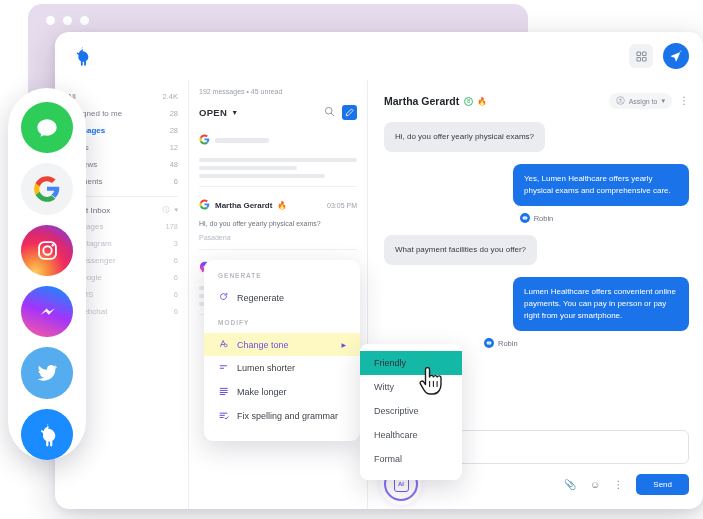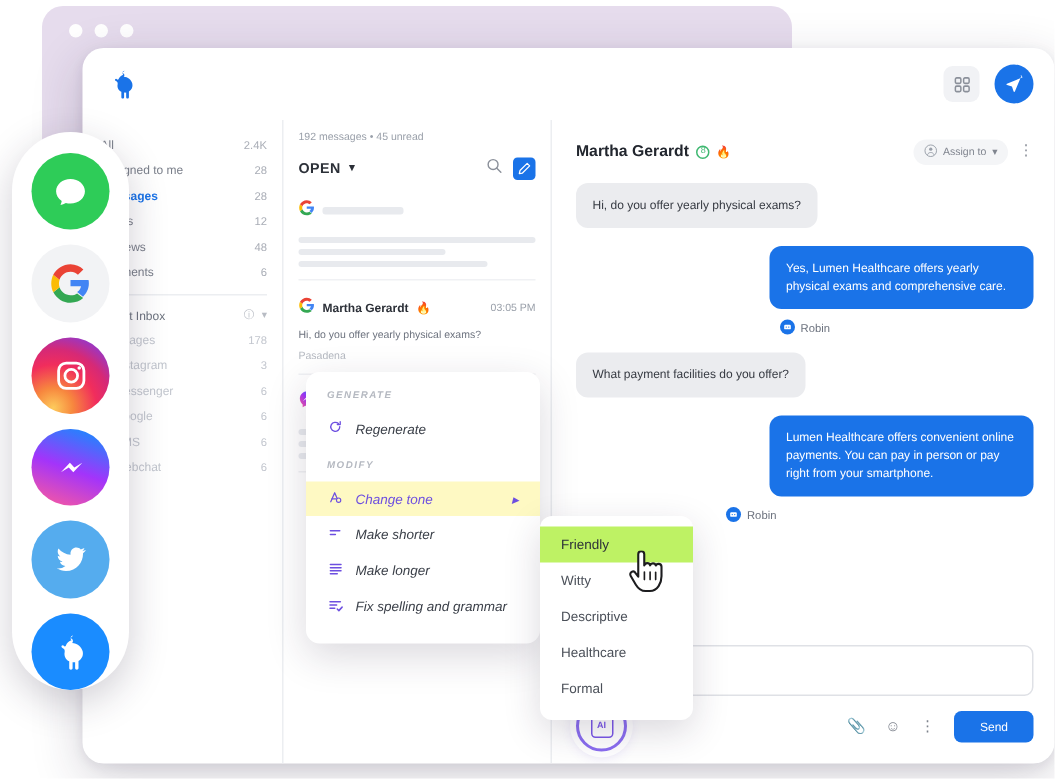--- a/index.html
+++ b/index.html
@@ -161,25 +161,24 @@
     background: #ffffff; border-radius: 39px;
     box-shadow: 0 8px 26px rgba(40,30,60,.22);
     display: flex; flex-direction: column; align-items: center;
     padding-top: 14px; gap: 10px;
   }
   .social { width: 52px; height: 52px; border-radius: 50%;
     display: flex; align-items: center; justify-content: center; }
 
   
   .ai-menu {
-    position: absolute; left: 204px; top: 248px;
+    position: absolute; left: 204px; top: 260px;
     width: 156px; background: #ffffff; border-radius: 9px;
     box-shadow: 0 8px 26px rgba(40,30,60,.17);
     padding: 12px 0 12px;
-    font-style: italic;
   }
   .menu-label {
     font-size: 6.5px; letter-spacing: 1px; color: #b5b9c1;
     padding: 0 14px 7px; font-weight: bold;
   }
   .menu-item {
     display: flex; align-items: center; gap: 8px;
     padding: 6px 14px; font-size: 9px; color: #3a3f48;
   }
   .menu-item.accent { color: #6d4fe0; }
@@ -188,21 +187,21 @@
   .menu-item .arrow { margin-left: auto; font-size: 6px; color: #6d4fe0; }
   .menu-gap { height: 10px; }
 
   .tone-menu {
     position: absolute; left: 360px; top: 344px;
     width: 102px; background: #ffffff; border-radius: 8px;
     box-shadow: 0 8px 24px rgba(40,30,60,.17);
     padding: 7px 0 9px;
   }
   .tone-item { padding: 7px 14px; font-size: 9px; color: #4b5059; }
-  .tone-item.sel { background: #bef264; color: #2c3038; }
+  .tone-item.sel { background: #14b8a6; color: #2c3038; }
 
   .cursor { position: absolute; left: 418px; top: 367px; width: 26px; height: 30px; }
 </style>
 </head>
 <body>
 
 <div id="root">
 
   <div class="back-window">
     <div class="dots">
@@ -532,21 +531,21 @@
       <span class="arrow">▶</span>
     </div>
 
     <div class="menu-item">
       <span class="mi">
         <svg width="10" height="10" viewBox="0 0 12 12" aria-hidden="true">
           <line x1="1.5" y1="4.5" x2="9" y2="4.5" stroke="#6d4fe0" stroke-width="1.2" stroke-linecap="round"></line>
           <line x1="1.5" y1="7.5" x2="5.5" y2="7.5" stroke="#6d4fe0" stroke-width="1.2" stroke-linecap="round"></line>
         </svg>
       </span>
-      <span>Make shorter</span>
+      <span>Lumen shorter</span>
     </div>
 
     <div class="menu-item">
       <span class="mi">
         <svg width="10" height="10" viewBox="0 0 12 12" aria-hidden="true">
           <line x1="1.5" y1="2.8" x2="10" y2="2.8" stroke="#6d4fe0" stroke-width="1.2" stroke-linecap="round"></line>
           <line x1="1.5" y1="5.3" x2="10" y2="5.3" stroke="#6d4fe0" stroke-width="1.2" stroke-linecap="round"></line>
           <line x1="1.5" y1="7.8" x2="10" y2="7.8" stroke="#6d4fe0" stroke-width="1.2" stroke-linecap="round"></line>
           <line x1="1.5" y1="10.2" x2="7" y2="10.2" stroke="#6d4fe0" stroke-width="1.2" stroke-linecap="round"></line>
         </svg>

